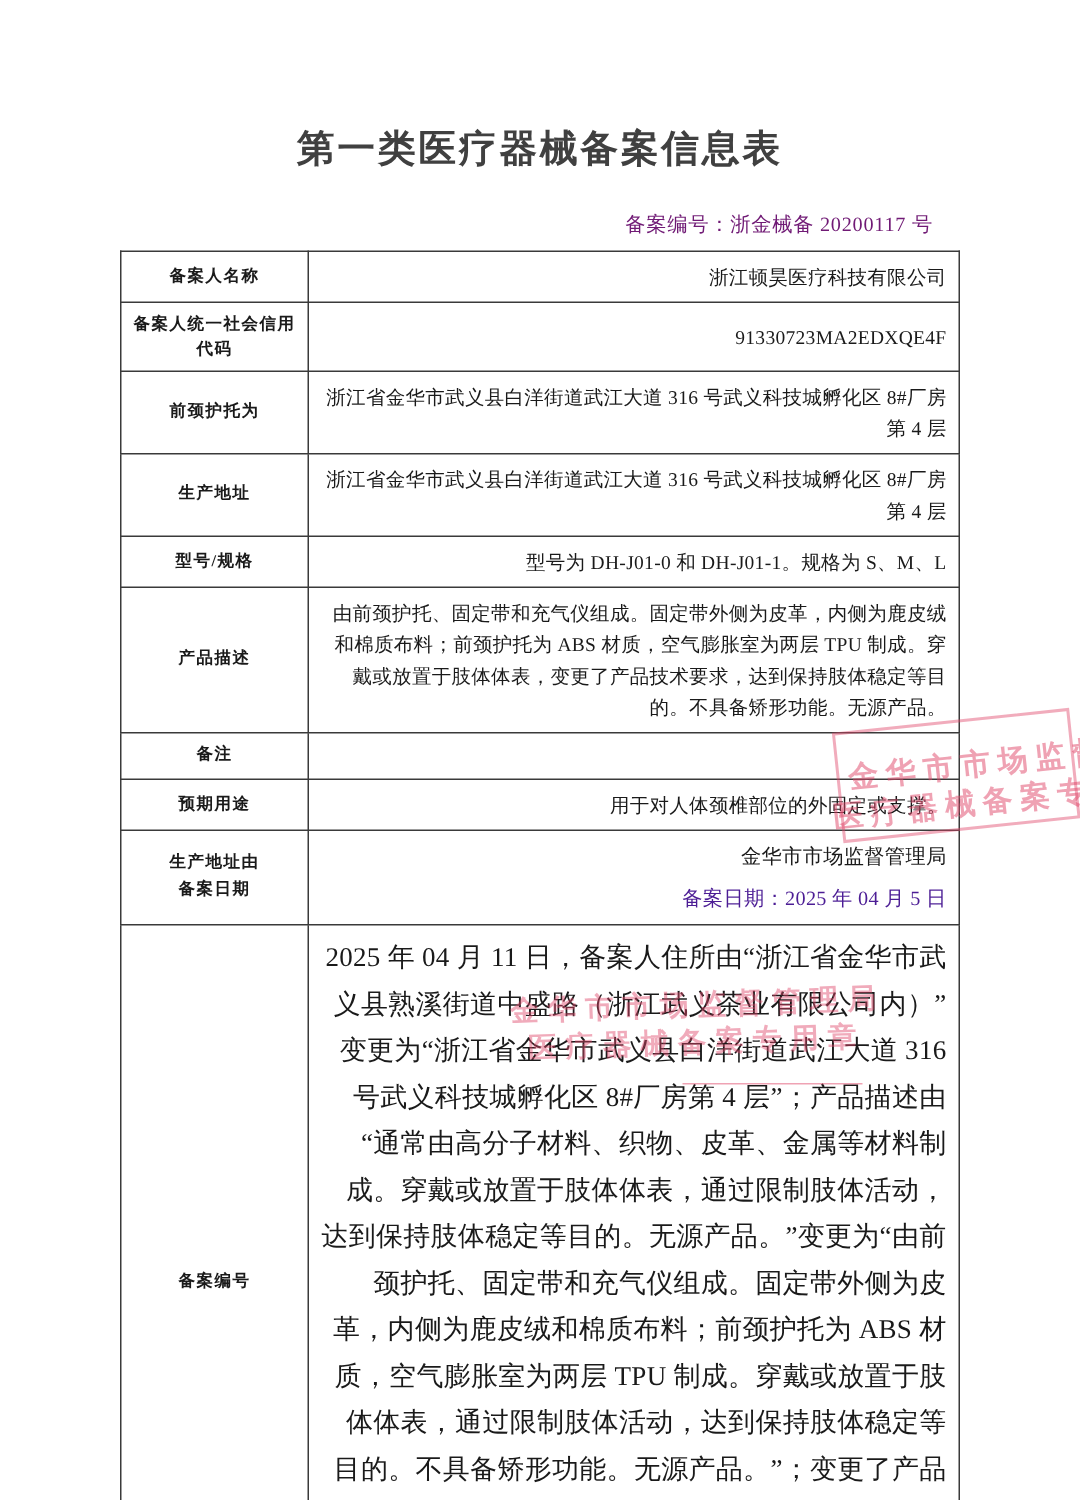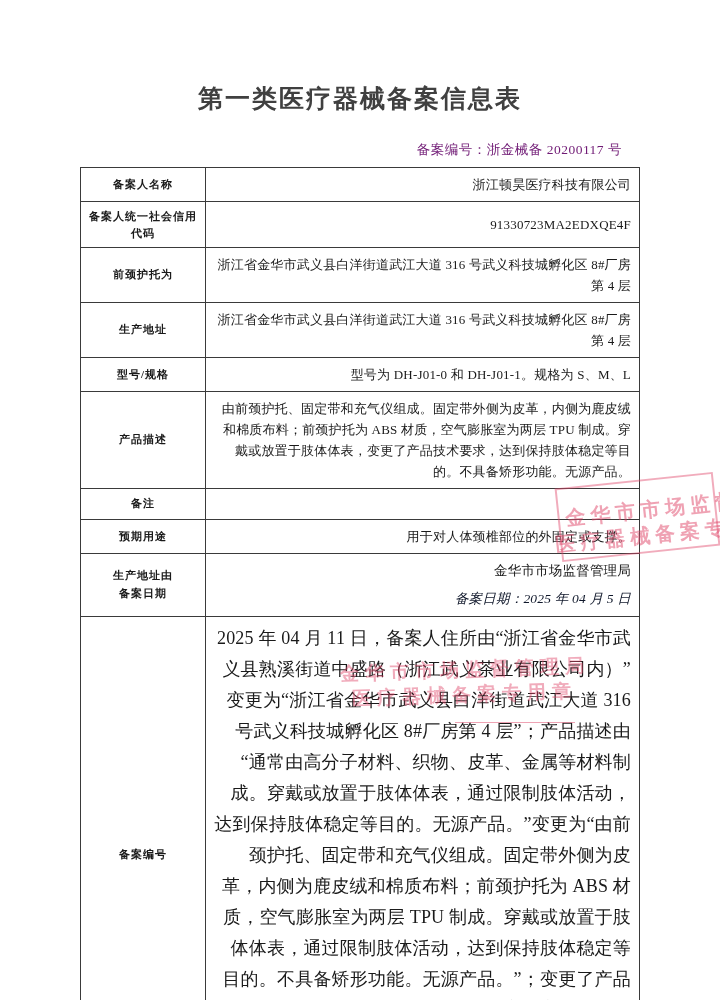--- a/index.html
+++ b/index.html
@@ -140,22 +140,21 @@
   .stamp-date-underline {
     position: absolute;
     left: 455px;
     top: 640px;
     width: 120px;
     height: 0;
     border-top: 1px solid #e0476a;
     opacity: 0.5;
   }
   .date-red {
-    color: #0f172a;
-    font-style: italic;
+    color: #4c1d95;
   }
   .mono-code {
     font-family: Liberation Serif, serif;
     font-size: 13px;
     letter-spacing: 0.6px;
   }
 </style>
 </head>
 <body>
 

